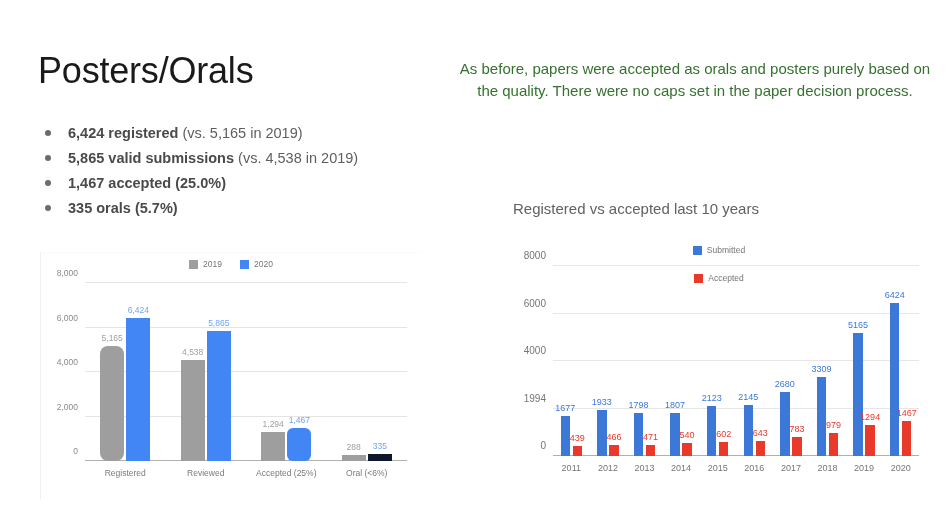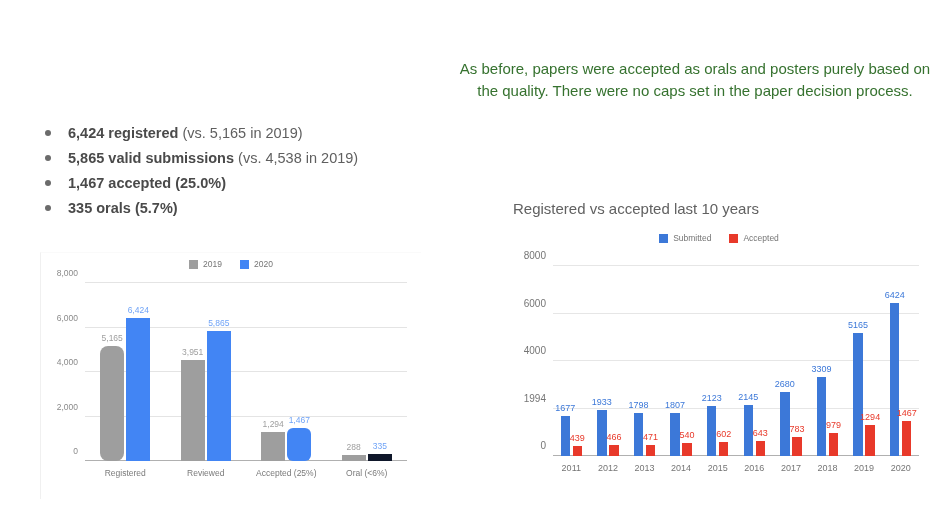--- a/index.html
+++ b/index.html
@@ -86,32 +86,33 @@
 
   
   #chart-right{
     position:absolute;left:505px;top:196px;width:428px;height:302px;
     background:#ffffff;
   }
   #chart-right .rtitle{
     position:absolute;left:8px;top:4px;
     font-size:15px;color:#616161;font-weight:400;white-space:nowrap;
   }
-  #chart-right .chart-legend{position:absolute;top:37px;left:0;right:0;}
+  #chart-right .chart-legend{position:absolute;top:49px;left:0;right:0;flex-direction:column;}
   #chart-right .plot{left:48px;right:14px;top:70px;bottom:42px;}
   #chart-right .gridline{background:#e6e6e6;}
   #chart-right .ytick{font-size:10px;color:#757575;text-align:center;}
   #chart-right .xtick{font-size:9px;color:#757575;}
   #chart-right .blab{font-size:9px;}
 </style>
 </head>
 <body>
 
 <div class="slide">
 
+  <div class="title">Posters/Orals</div>
 
   <ul class="bullets" id="bullet-list">
       <li><span class="dot"></span><b>6,424 registered</b><span> (vs. 5,165 in 2019)</span></li>
       <li><span class="dot"></span><b>5,865 valid submissions</b><span> (vs. 4,538 in 2019)</span></li>
       <li><span class="dot"></span><b>1,467 accepted (25.0%)</b><span></span></li>
       <li><span class="dot"></span><b>335 orals (5.7%)</b><span></span></li>
     </ul>
 
   <div class="note">As before, papers were accepted as orals and posters purely based on the quality. There were no caps set in the paper decision process.</div>
 
@@ -139,21 +140,21 @@
         <div class="ytick" style="bottom: 100%;">8,000</div>
         <div class="xtick" style="left: 12.5%;">Registered</div>
         <div class="bar" style="left: 4.7%; width: 7.5%; height: 64.5625%; background: rgb(158, 158, 158); border-radius: 8px;">
           <div class="blab" style="color: rgb(158, 158, 158);">5,165</div>
         </div>
         <div class="bar" style="left: 12.8%; width: 7.5%; height: 80.3%; background: rgb(66, 133, 244);">
           <div class="blab" style="color: rgb(111, 163, 247);">6,424</div>
         </div>
         <div class="xtick" style="left: 37.5%;">Reviewed</div>
         <div class="bar" style="left: 29.7%; width: 7.5%; height: 56.725%; background: rgb(158, 158, 158);">
-          <div class="blab" style="color: rgb(158, 158, 158);">3,951</div>
+          <div class="blab" style="color: rgb(158, 158, 158);">4,538</div>
         </div>
         <div class="bar" style="left: 37.8%; width: 7.5%; height: 73.3125%; background: rgb(66, 133, 244);">
           <div class="blab" style="color: rgb(111, 163, 247);">5,865</div>
         </div>
         <div class="xtick" style="left: 62.5%;">Accepted (25%)</div>
         <div class="bar" style="left: 54.7%; width: 7.5%; height: 16.175%; background: rgb(158, 158, 158);">
           <div class="blab" style="color: rgb(158, 158, 158);">1,294</div>
         </div>
         <div class="bar" style="left: 62.8%; width: 7.5%; height: 18.3375%; background: rgb(66, 133, 244); border-radius: 6px;">
           <div class="blab" style="color: rgb(111, 163, 247);">1,467</div>

